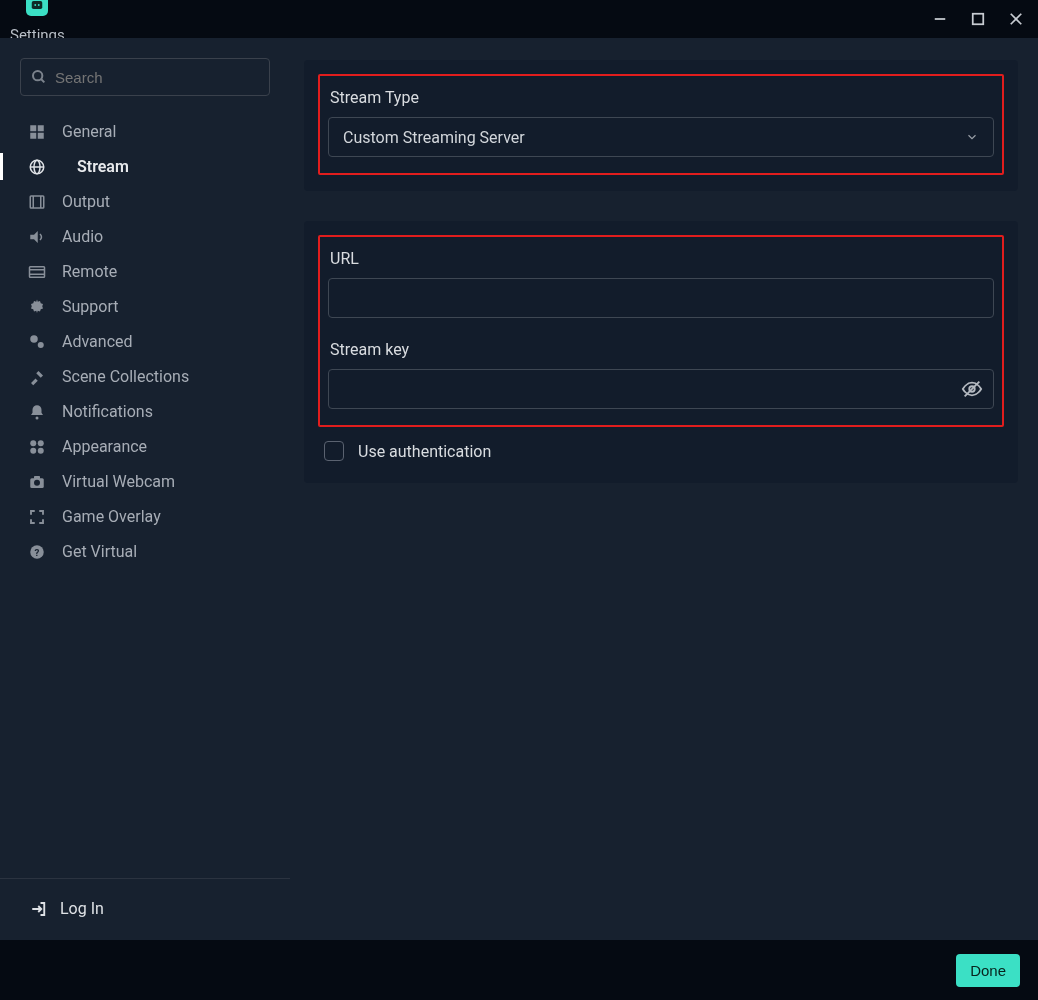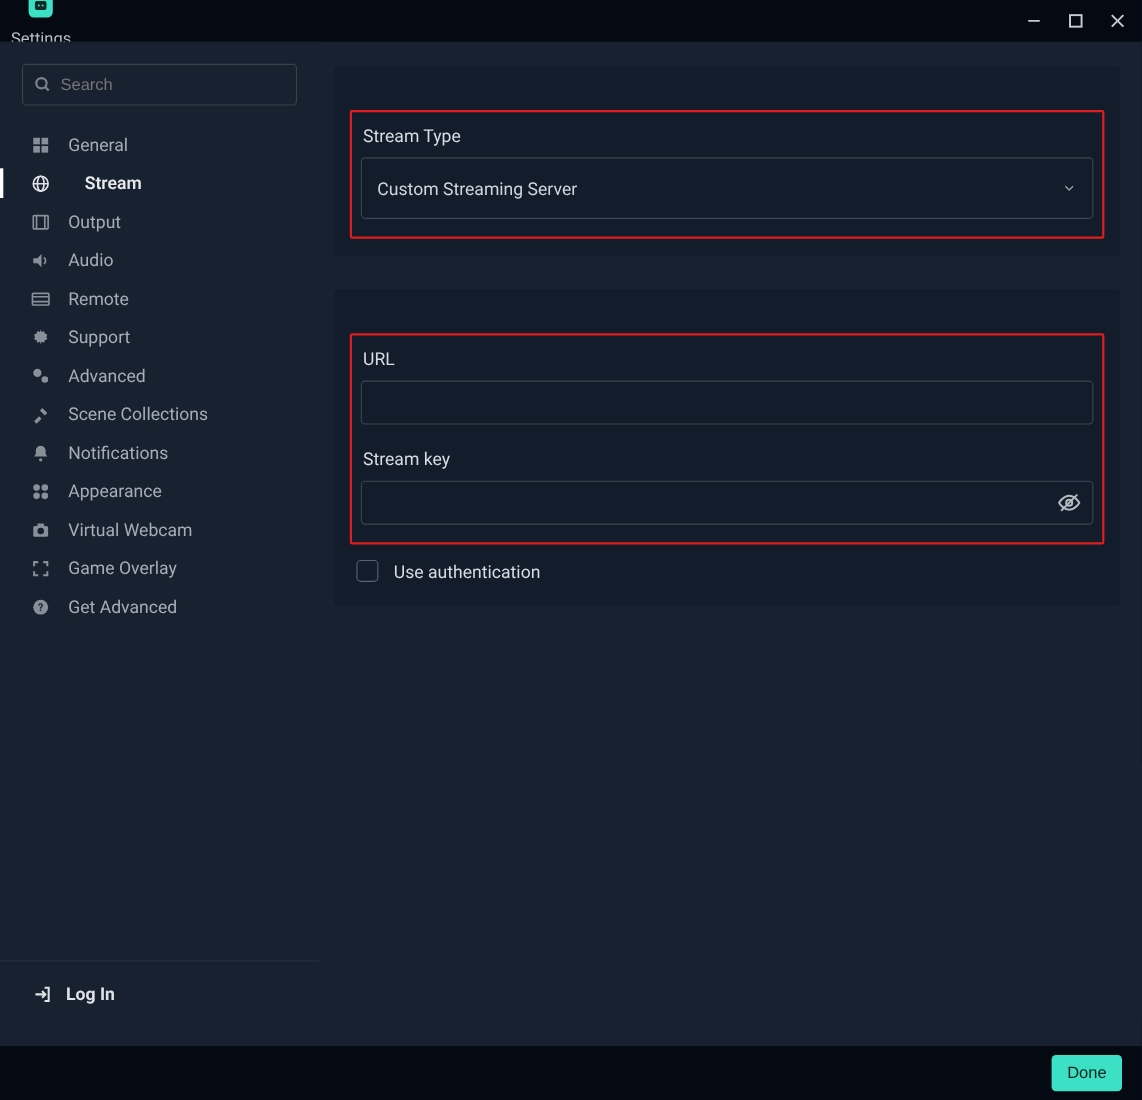--- a/index.html
+++ b/index.html
@@ -31,21 +31,21 @@
   .app-icon svg { width:14px; height:14px; }
   .window-title { font-size: 15px; color: #b9bfc7; }
   .titlebar-right { display:flex; gap: 22px; align-items:center; padding-right:4px;}
   .win-btn { width:16px; height:16px; display:flex; align-items:center; justify-content:center; cursor:pointer; }
   .win-btn svg { stroke:#c8ccd2; stroke-width:2; fill:none; }
 
   .body-area { flex:1; display:flex; background:#17212f; position:relative; }
   .sidebar {
     width: 290px;
     background:#17212f;
-    padding: 20px 0 16px 0;
+    padding: 20px 0 0 0;
     display:flex; flex-direction:column;
     border-right: none;
   }
   .search-wrap { padding: 0 20px 12px 20px; }
   .search {
     display:flex; align-items:center;
     border:1px solid #3a414c;
     border-radius:4px;
     height:38px;
     padding:0 10px;
@@ -70,49 +70,48 @@
   }
   .nav-item.active::before {
     content:""; position:absolute; left:0; top:4px; bottom:4px;
     width:3px; background:#ffffff;
   }
   .sidebar-spacer { flex:1; }
   .sidebar-divider { height:1px; background:#2b3340; margin: 0 0 10px 0;}
   .login-row {
     display:flex; align-items:center; gap:12px;
     padding: 10px 18px 22px 30px;
-    color:#dfe2e6; font-weight:700; font-size:16px;
+    color:#dfe2e6; font-weight:400; font-size:16px;
     cursor:pointer;
   }
 
   .main {
     flex:1;
     padding: 22px 20px 0 14px;
     overflow:auto;
   }
   .panel {
     background:#121c2b;
     border-radius:4px;
     padding: 14px 14px 16px 14px;
     margin-bottom: 30px;
   }
   .hl-group {
     border:2px solid #e11d1d;
     border-radius:2px;
     padding: 10px 8px 16px 8px;
-    margin-top: 26px;
   }
   .field-label {
     font-size:16px; color:#d9dce0;
     padding: 2px 2px 10px 2px;
   }
   .select {
     border:1px solid #3e4753;
     border-radius:4px;
-    height:56px;
+    height:40px;
     display:flex; align-items:center;
     padding:0 14px;
     justify-content:space-between;
     color:#d2d6db;
     font-size:16px;
     cursor:pointer;
     background:#121c2b;
   }
   .text-input {
     border:1px solid #3e4753;
@@ -136,21 +135,21 @@
     padding: 14px 6px 6px 6px;
     font-size:16px; color:#d9dce0;
   }
   .checkbox {
     width:20px; height:20px; border:1.5px solid #5a6270; border-radius:4px;
     background:transparent; cursor:pointer;
   }
   .group-gap { height: 20px; }
 
   .footer {
-    height:49px;
+    height:60px;
     background:#050a12;
     display:flex; align-items:center; justify-content:flex-end;
     padding: 0 18px;
   }
   .done-btn {
     background:#3be0c5;
     color:#07221c;
     border:none;
     border-radius:4px;
     padding:8px 14px;
@@ -322,21 +321,21 @@
           </span>
         <span>Game Overlay</span>
       </li>
       <li class="nav-item">
         <span class="nav-icon">
             <svg width="18" height="18" viewBox="0 0 24 24" fill="#888f99">
               <circle cx="12" cy="12" r="9"></circle>
               <text x="12" y="17" text-anchor="middle" font-size="13" fill="#17212f" font-weight="bold">?</text>
             </svg>
           </span>
-        <span>Get Advanced</span>
+        <span>Get Virtual</span>
       </li>
     </ul>
     <div class="sidebar-spacer"></div>
     <div class="sidebar-divider"></div>
     <div class="login-row">
       <span>
         <svg width="18" height="18" viewBox="0 0 24 24" fill="none" stroke="#dfe2e6" stroke-width="2.5">
             <path d="M14 4h5v16h-5"></path>
             <path d="M3 12h12M11 8l4 4-4 4"></path>
           </svg>

